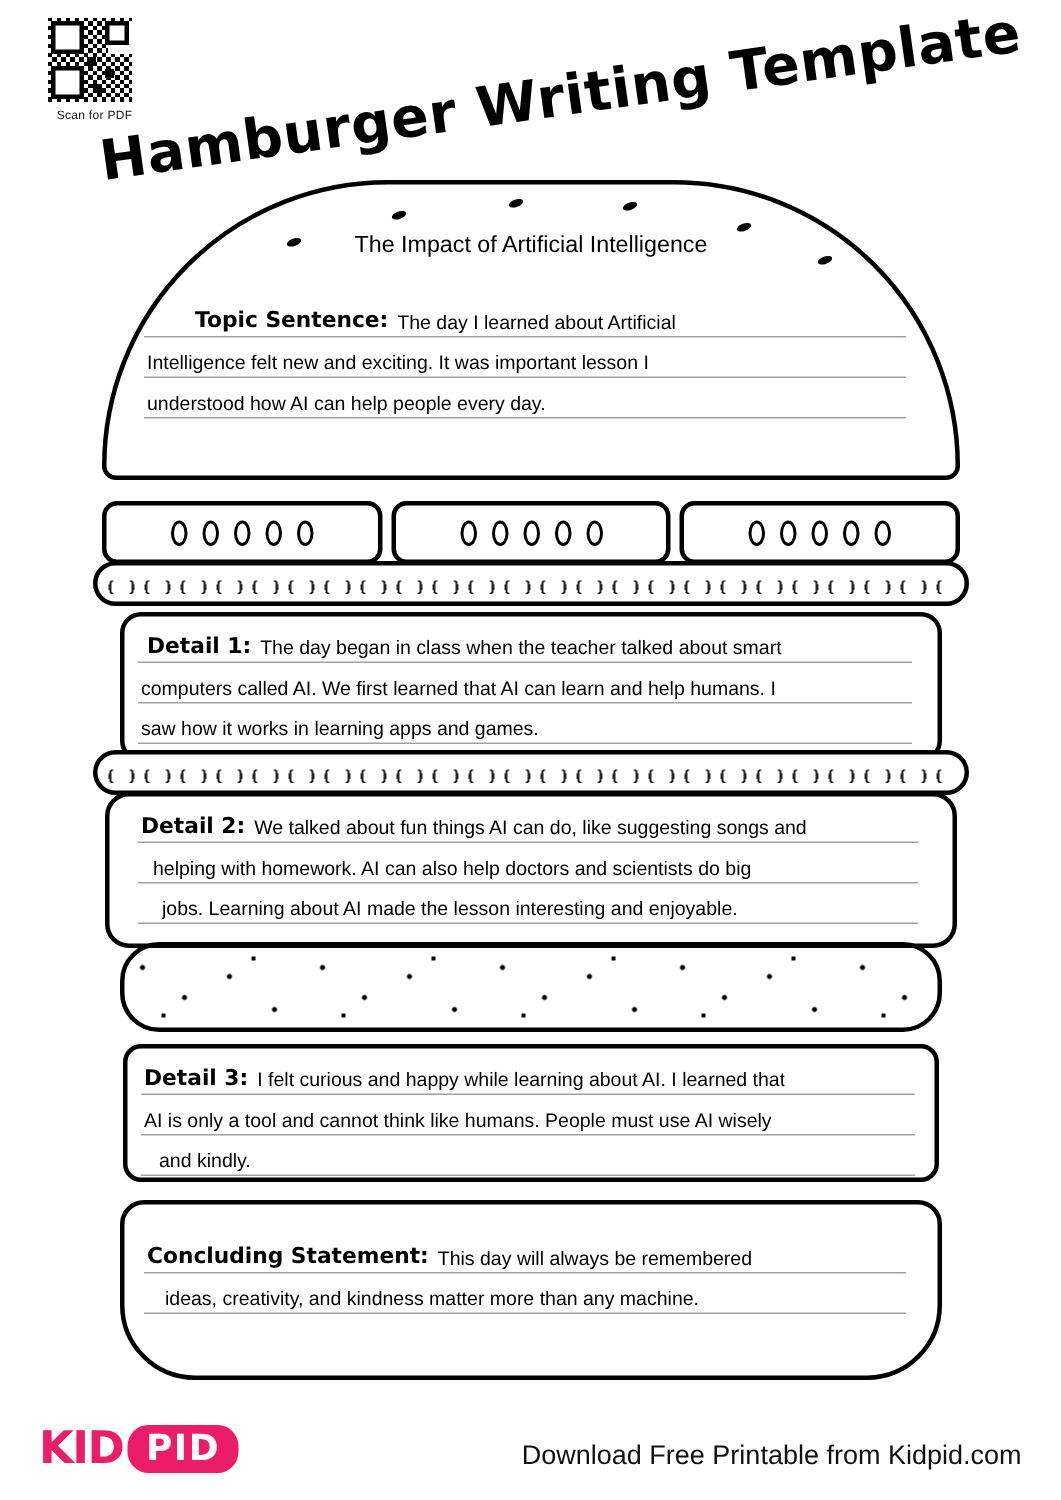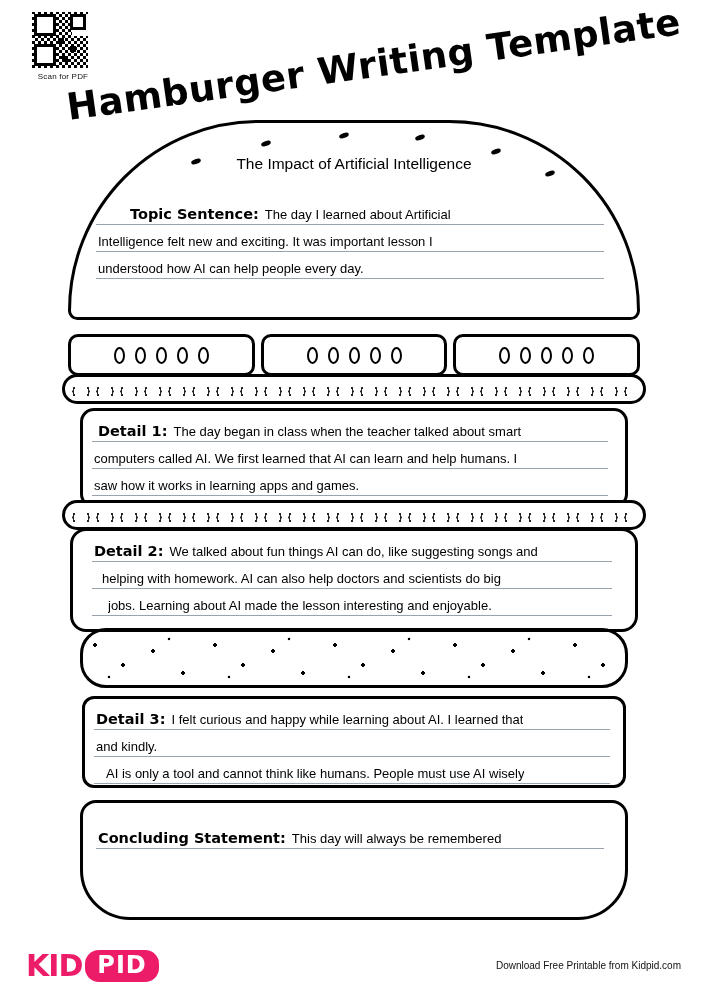--- a/index.html
+++ b/index.html
@@ -242,21 +242,21 @@
     font-size: 24px; font-weight: 800;
     color:#fff;
     background:#ec1c69;
     border-radius: 14px;
     padding: 1px 12px 3px 12px;
     margin-left: 3px;
     letter-spacing: 1px;
   }
   .footer-text {
     position:absolute; right: 26px; top: 22px;
-    font-size: 10px;
+    font-size: 18px;
     color:#111;
   }
 </style>
 </head>
 <body>
 
 <div class="qr-block">
   <div class="qr-code">
     <div class="qr-inner-tr"></div>
     <div class="qr-dot" style="left:26px;top:26px;"></div>
@@ -353,32 +353,35 @@
   <div class="line line-last">
     <span class="txt">jobs. Learning about AI made the lesson interesting and enjoyable.</span>
   </div>
 </div>
 
 <div class="lines d3-lines">
   <div class="line">
     <span class="label">Detail 3:</span>
     <span class="txt">I felt curious and happy while learning about AI. I learned that</span>
   </div>
+  <div class="line">
+    <span class="txt">AI is only a tool and cannot think like humans. People must use AI wisely</span>
+  </div>
   <div class="line line-last">
     <span class="txt">and kindly.</span>
-  </div>
-  <div class="line">
-    <span class="txt">AI is only a tool and cannot think like humans. People must use AI wisely</span>
   </div>
 </div>
 
 <div class="lines concl-lines">
   <div class="line">
     <span class="label">Concluding Statement:</span>
     <span class="txt">This day will always be remembered</span>
+  </div>
+  <div class="line line-last">
+    <span class="txt">ideas, creativity, and kindness matter more than any machine.</span>
   </div>
 </div>
 
 <div class="footer">
   <div class="logo">
     <span class="logo-kid">KID</span>
     <span class="logo-pid">PID</span>
   </div>
   <div class="footer-text">Download Free Printable from Kidpid.com</div>
 </div>

